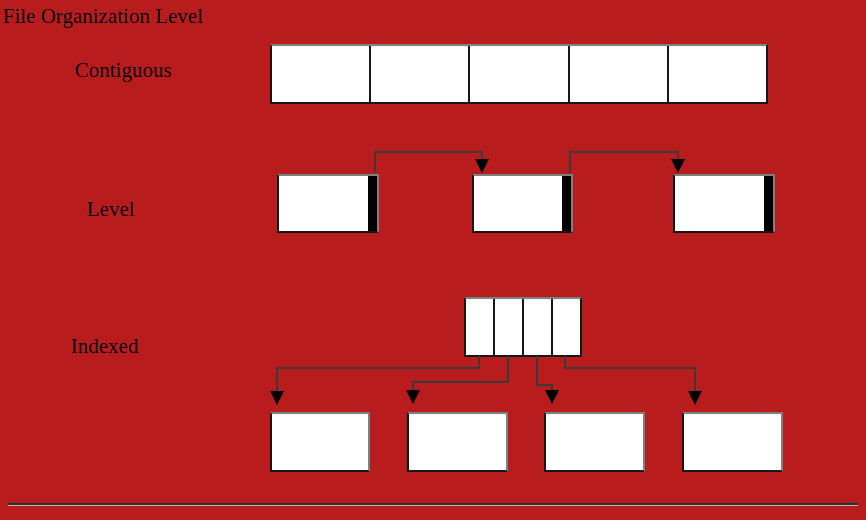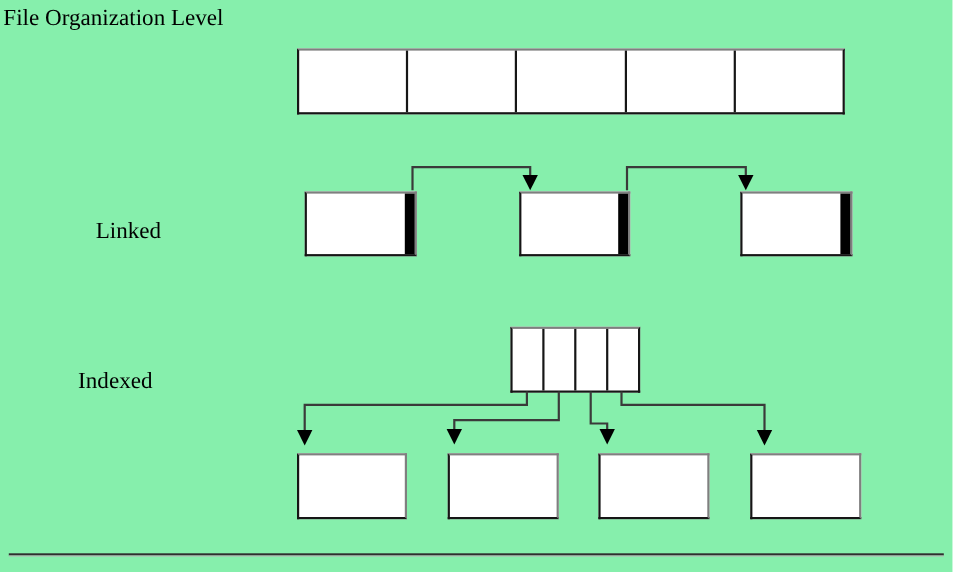--- a/index.html
+++ b/index.html
@@ -1,17 +1,17 @@
 <!DOCTYPE html>
 <html><head>
 <meta charset="utf-8">
 <style>
   html,body { margin:0; padding:0; background:#ffffff; }
   .canvas {
-    position:relative; width:866px; height:520px; background:#86efac;
+    position:relative; width:866px; height:520px; background:#b91c1c;
     font-family:"Liberation Serif", serif; color:#000; overflow:hidden;
   }
   .label { position:absolute; font-size:21px; line-height:24px; white-space:nowrap; }
   .title { position:absolute; left:3px; top:3px; font-size:21px; line-height:26px; white-space:nowrap; }
 
   .segmented {
     position:absolute; display:flex; box-sizing:border-box; background:#fff;
     border:2px solid #161616; border-top-color:#7f7f7f;
   }
   .segmented .cell { flex:1 1 0; border-left:2px solid #161616; }
@@ -42,21 +42,22 @@
     border-top:2px solid #2f2f2f; border-bottom:1px solid #b8b8b8;
   }
 </style>
 </head>
 <body>
 
 <div class="canvas">
 
   <div class="title">File Organization Level</div>
 
-  <div class="label" style="left:87px; top:197px;">Linked</div>
+  <div class="label" style="left:75px; top:58px;">Contiguous</div>
+  <div class="label" style="left:87px; top:197px;">Level</div>
   <div class="label" style="left:71px; top:334px;">Indexed</div>
 
   <div class="segmented seg-contiguous">
       <div class="cell"></div>
       <div class="cell"></div>
       <div class="cell"></div>
       <div class="cell"></div>
       <div class="cell"></div>
     </div>
 

